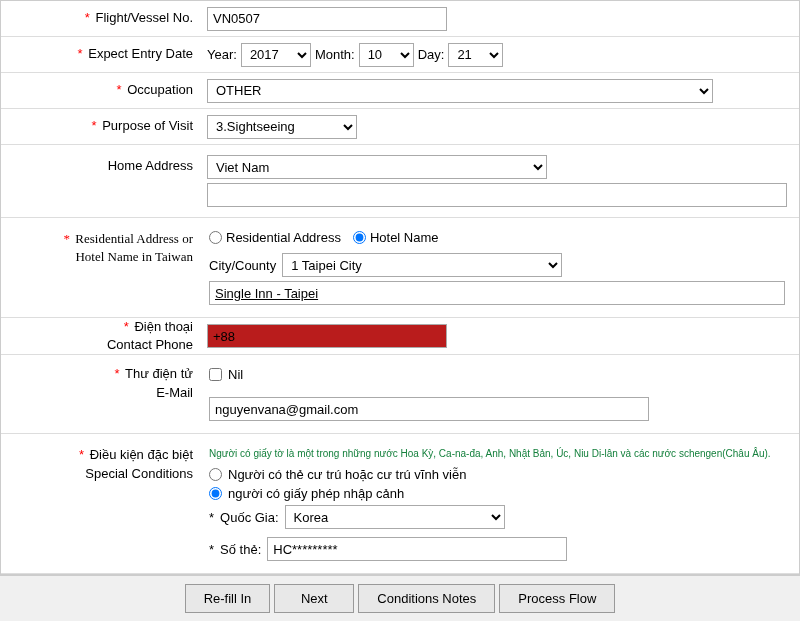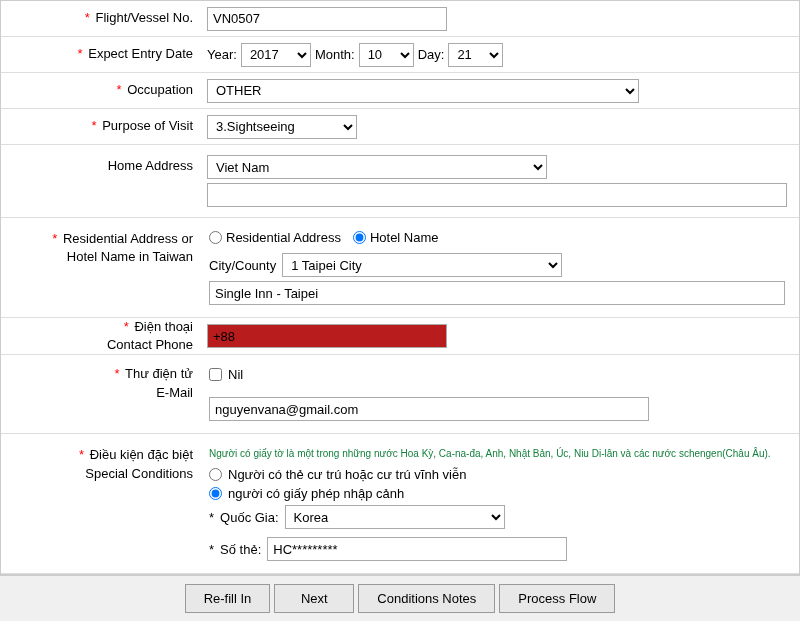--- a/index.html
+++ b/index.html
@@ -57,26 +57,26 @@
       font-size: 13px;
       height: 24px;
       background: #fff;
     }
     .flight-input {
       width: 240px;
     }
     .year-select { width: 70px; }
     .month-select { width: 55px; }
     .day-select { width: 55px; }
-    .occupation-select { width: 432px; }
+    .occupation-select { width: 506px; }
     .purpose-select { width: 150px; }
     .country-select { width: 340px; }
     .city-select { width: 280px; }
     .address-input { width: 580px; }
-    .hotel-input { width: 576px; }
+    .hotel-input { width: 576px; text-decoration: underline; }
     .phone-input { width: 240px; }
     .email-input { width: 440px; }
     .country2-select { width: 220px; }
     .passport-input { width: 300px; }
 
     .radio-group { display: flex; align-items: center; gap: 12px; margin-bottom: 4px; }
     .radio-group label { display: flex; align-items: center; gap: 4px; cursor: pointer; }
     .city-row { display: flex; align-items: center; gap: 6px; }
     .special-text {
       font-size: 10px;
@@ -208,21 +208,21 @@
         <option selected="">Viet Nam</option>
         <option>Korea</option>
         <option>Japan</option>
         <option>USA</option>
       </select>
       <input type="text" class="address-input" value="" style="">
     </div>
   </div>
 
   <div class="form-row tall">
-    <div class="label-cell" style="padding-top:6px;">
+    <div class="label-cell" style="padding-top:6px;font-family:Liberation Serif, serif;">
       <span class="required">*</span>
       <span>Residential Address or<br>Hotel Name in Taiwan</span>
     </div>
     <div class="special-cond-cell">
       <div class="radio-group">
         <label>
           <input type="radio" name="addr_type" style="">
           <span>Residential Address</span>
         </label>
         <label>

